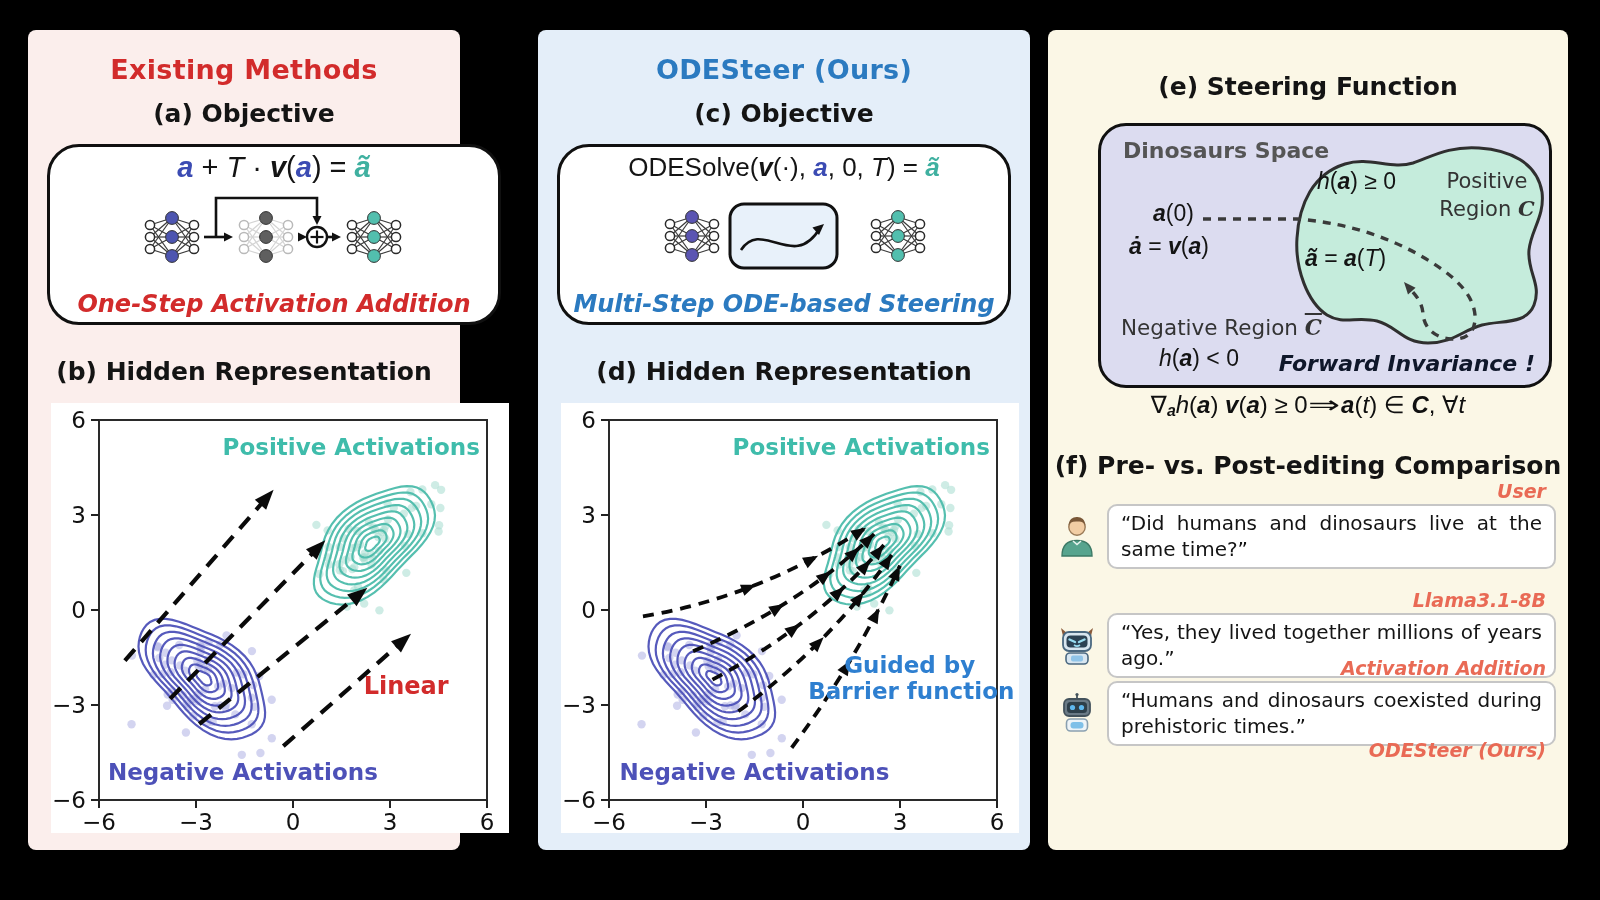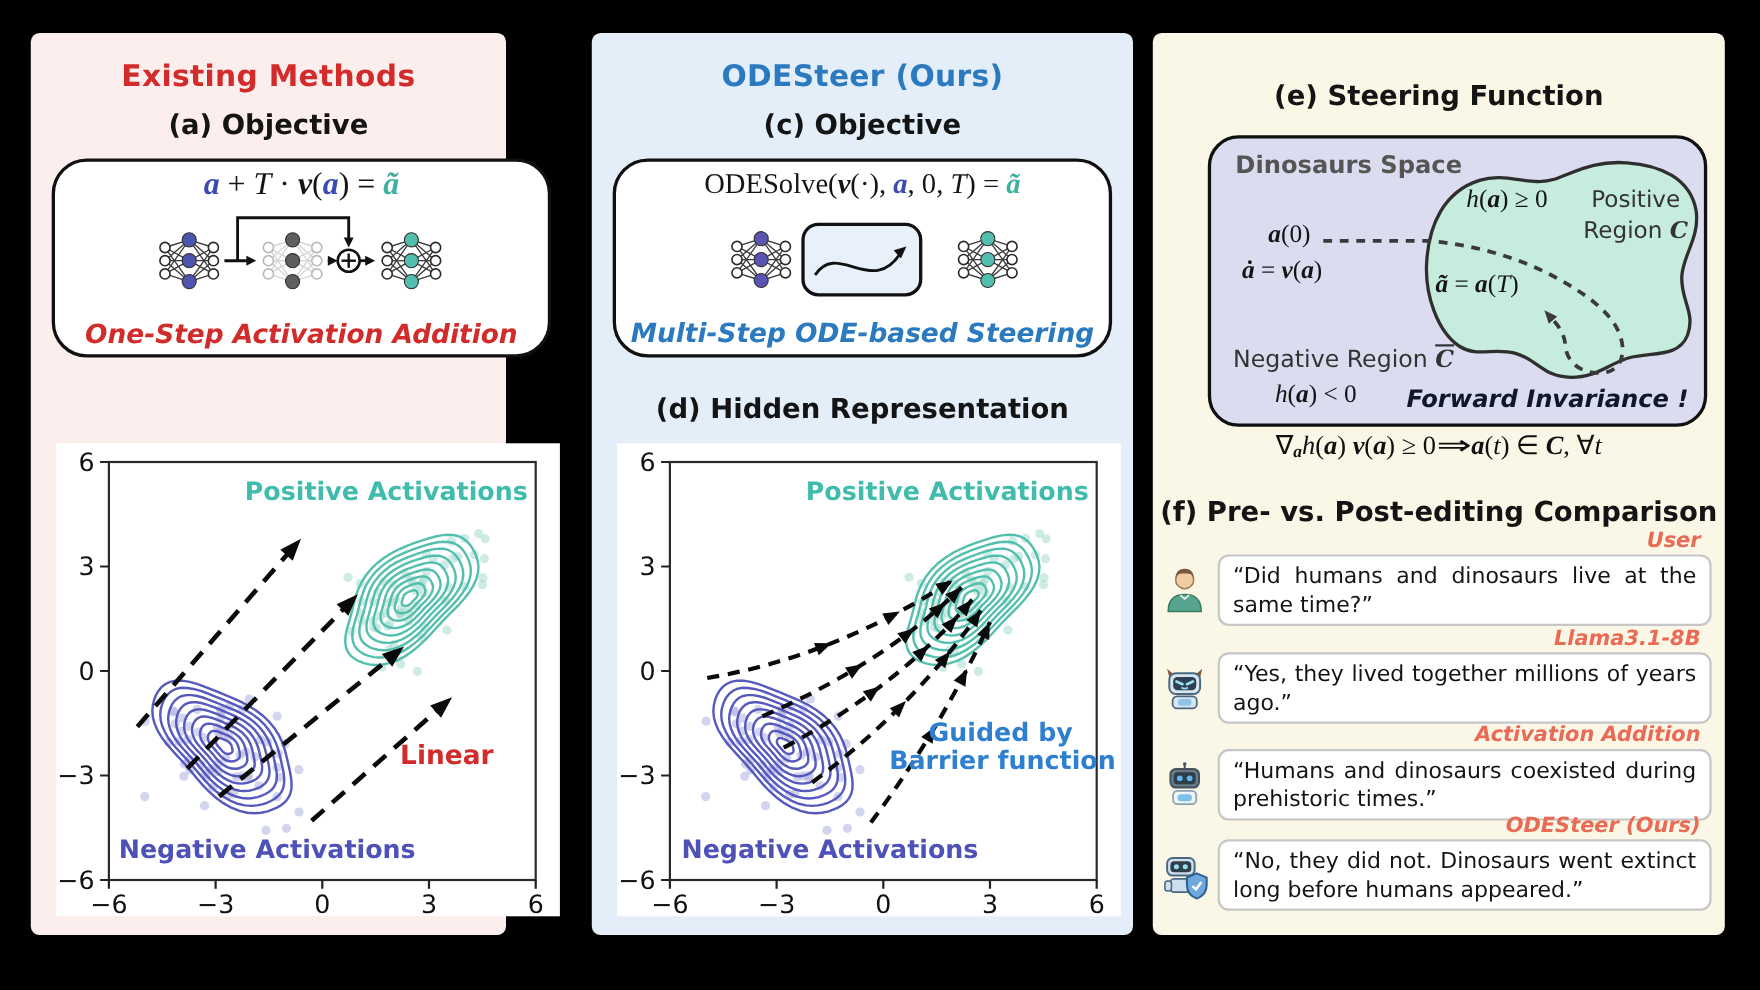--- a/index.html
+++ b/index.html
@@ -11,34 +11,34 @@
   #panel-right{left:1048px;width:520px;}
   .ptitle{position:absolute;top:24px;left:0;width:100%;text-align:center;
           font-size:27px;font-weight:800;letter-spacing:.3px;}
   .sechead{position:absolute;left:0;width:100%;text-align:center;font-size:25px;
            font-weight:600;color:#141414;white-space:nowrap;}
   .sec-ab{top:69px;}
   .sec-plot{top:327px;}
   .objbox{position:absolute;left:19px;top:114px;width:454px;height:181px;background:#ffffff;
           border:3.5px solid #101010;border-radius:32px;box-sizing:border-box;
           display:flex;flex-direction:column;align-items:center;justify-content:space-evenly;padding:3px 0;}
-  .math{font-family:Liberation Serif, serif;}
+  .math{font-family:Liberation Sans, sans-serif;}
   .formula{font-size:29px;color:#141414;white-space:nowrap;}
   #panel-mid .formula{font-size:26px;}
   .caption{font-size:24px;font-weight:800;font-style:italic;white-space:nowrap;}
   .diagram-svg{display:block;}
   .plotwrap{position:absolute;left:23px;top:373px;width:458px;height:430px;background:#ffffff;}
   
   .sec-e{top:42px;}
   .barrier{position:absolute;left:50px;top:93px;width:448px;height:259px;background:#dcdcf0;
            border:3.5px solid #101010;border-radius:28px;box-sizing:content-box;}
   .barrier > svg{position:absolute;left:0;top:0;}
   .btext{position:absolute;white-space:nowrap;}
   #b-space{left:22px;top:12px;font-size:22px;font-weight:700;}
-  #b-hpos{left:216px;top:42px;font-size:23px;margin-left:16px;}
+  #b-hpos{left:216px;top:42px;font-size:23px;}
   #b-posreg{left:330px;top:42px;width:112px;text-align:center;font-size:21px;color:#333;
             line-height:1.3;white-space:normal;}
   #b-a0{left:52px;top:74px;font-size:23px;}
   #b-adot{left:28px;top:107px;font-size:23px;}
   #b-aT{left:204px;top:119px;font-size:23px;}
   #b-negreg{left:20px;top:189px;font-size:21.5px;color:#333;}
   #b-hneg{left:58px;top:219px;font-size:23px;}
   #b-inv{right:14px;top:225px;font-size:22px;font-weight:800;font-style:italic;}
   .theorem{position:absolute;top:361px;left:0;width:100%;text-align:center;font-size:24px;
            color:#101010;white-space:nowrap;}
@@ -159,20 +159,21 @@
               <circle cx="8" cy="42" r="4.6" fill="#fff" stroke="#2a2a2a" stroke-width="1.5"></circle>
               <circle cx="52" cy="42" r="4.6" fill="#fff" stroke="#2a2a2a" stroke-width="1.5"></circle>
               <circle cx="30" cy="11" r="6.4" fill="#52bfae" stroke="#333" stroke-width="1"></circle>
               <circle cx="30" cy="30" r="6.4" fill="#52bfae" stroke="#333" stroke-width="1"></circle>
               <circle cx="30" cy="49" r="6.4" fill="#52bfae" stroke="#333" stroke-width="1"></circle>
             </g>
  </svg>
         </div>
       <div class="caption" style="color: rgb(210, 43, 43);">One-Step Activation Addition</div>
     </div>
+    <div class="sechead sec-plot">(b) Hidden Representation</div>
     <div class="plotwrap">
       <svg id="plot-b" width="458" height="430" viewBox="0 0 458 430">
           <rect x="48" y="17" width="388" height="380" fill="#ffffff" stroke="#2a2a2a" stroke-width="2"></rect>
           <line x1="48" y1="397" x2="48" y2="405" stroke="#222" stroke-width="2"></line>
           <text x="48" y="427" text-anchor="middle" font-size="23" fill="#111">−6</text>
           <line x1="145" y1="397" x2="145" y2="405" stroke="#222" stroke-width="2"></line>
           <text x="145" y="427" text-anchor="middle" font-size="23" fill="#111">−3</text>
           <line x1="242" y1="397" x2="242" y2="405" stroke="#222" stroke-width="2"></line>
           <text x="242" y="427" text-anchor="middle" font-size="23" fill="#111">0</text>
           <line x1="339" y1="397" x2="339" y2="405" stroke="#222" stroke-width="2"></line>
@@ -651,21 +652,21 @@
           <div class="chatline">
             <div class="avatar"><svg viewBox="0 0 46 46">
     <path d="M8,43 C8,32 14,27.5 23,27.5 C32,27.5 38,32 38,43 Z" fill="#57a48e" stroke="#3d7a66" stroke-width="1.4"></path>
     <circle cx="23" cy="14" r="8.2" fill="#f2cda4" stroke="#9a7a58" stroke-width="1.4"></circle>
     <path d="M14.8,12.5 C14.5,6.5 19,3.8 23,4 C27,3.8 31.5,6.5 31.2,12.5 C30.5,9.5 28,8.2 23,8.4 C18,8.2 15.5,9.5 14.8,12.5 Z" fill="#7a5838"></path>
     <path d="M19,28 L23,31.5 L27,28" fill="none" stroke="#e8f2ee" stroke-width="1.6"></path>
               </svg></div>
             <div class="bubble">“Did humans and dinosaurs live at the same time?”</div>
           </div>
         </div>
-        <div class="chatrow" style="top: 541px;">
+        <div class="chatrow" style="top: 561px;">
           <div class="chatlabel" style="color: rgb(233, 106, 85);">Llama3.1-8B</div>
           <div class="chatline">
             <div class="avatar"><svg viewBox="0 0 46 46">
     <path d="M7,6 L13.5,11.5 L9,14 Z" fill="#8a5a3a"></path>
                 <path d="M39,6 L32.5,11.5 L37,14 Z" fill="#8a5a3a"></path>
     <rect x="9" y="10" width="28" height="19" rx="6" fill="#d8e6f0" stroke="#4a6880" stroke-width="1.8"></rect>
     <rect x="12.5" y="13.5" width="21" height="12" rx="4" fill="#2c4254"></rect>
     <path d="M15.5,17.5 L21,20" stroke="#9adcf0" stroke-width="2.4" stroke-linecap="round"></path>
     <path d="M30.5,17.5 L25,20" stroke="#9adcf0" stroke-width="2.4" stroke-linecap="round"></path>
     <path d="M20,23 Q23,25.2 26,23" stroke="#9adcf0" stroke-width="1.6" fill="none"></path>
@@ -686,29 +687,16 @@
     <circle cx="18.5" cy="17.5" r="2.6" fill="#5fb8ee"></circle>
                 <circle cx="27.5" cy="17.5" r="2.6" fill="#5fb8ee"></circle>
     <rect x="12.5" y="29" width="21" height="12" rx="4" fill="#eef4f8" stroke="#8aa0b0" stroke-width="1.6"></rect>
     <rect x="16.5" y="32" width="13" height="6.5" rx="3" fill="#7fc0e8"></rect>
               </svg></div>
             <div class="bubble">“Humans and dinosaurs coexisted during prehistoric times.”</div>
           </div>
         </div>
         <div class="chatrow" style="top: 711px;">
           <div class="chatlabel" style="color: rgb(233, 106, 85);">ODESteer (Ours)</div>
-          <div class="chatline">
-            <div class="avatar"><svg viewBox="0 0 46 46">
-    <rect x="7" y="8" width="25" height="16" rx="5" fill="#cfdfec" stroke="#4a6880" stroke-width="1.8"></rect>
-    <rect x="10" y="11" width="19" height="10" rx="3.5" fill="#2e3f4a"></rect>
-    <circle cx="15.5" cy="16" r="2.3" fill="#9adcf0"></circle>
-                <circle cx="23.5" cy="16" r="2.3" fill="#9adcf0"></circle>
-    <rect x="9.5" y="27" width="19" height="12" rx="4" fill="#cfdfec" stroke="#4a6880" stroke-width="1.6"></rect>
-    <rect x="5" y="29" width="6" height="9" rx="2.5" fill="#cfdfec" stroke="#4a6880" stroke-width="1.4"></rect>
-    <path d="M34,22 L43,25.8 V32.5 C43,38.8 39.2,42.8 34,45 C28.8,42.8 25,38.8 25,32.5 V25.8 Z" fill="#6fa8dc" stroke="#2d5f8e" stroke-width="1.8"></path>
-    <path d="M30,33.5 L33.2,36.6 L38.2,29.8" stroke="#fff" stroke-width="2.2" fill="none"></path>
-              </svg></div>
-            <div class="bubble">“No, they did not. Dinosaurs went extinct long before humans appeared.”</div>
-          </div>
         </div>
       </div>
   </div>
 </div>
 
 </body></html>

